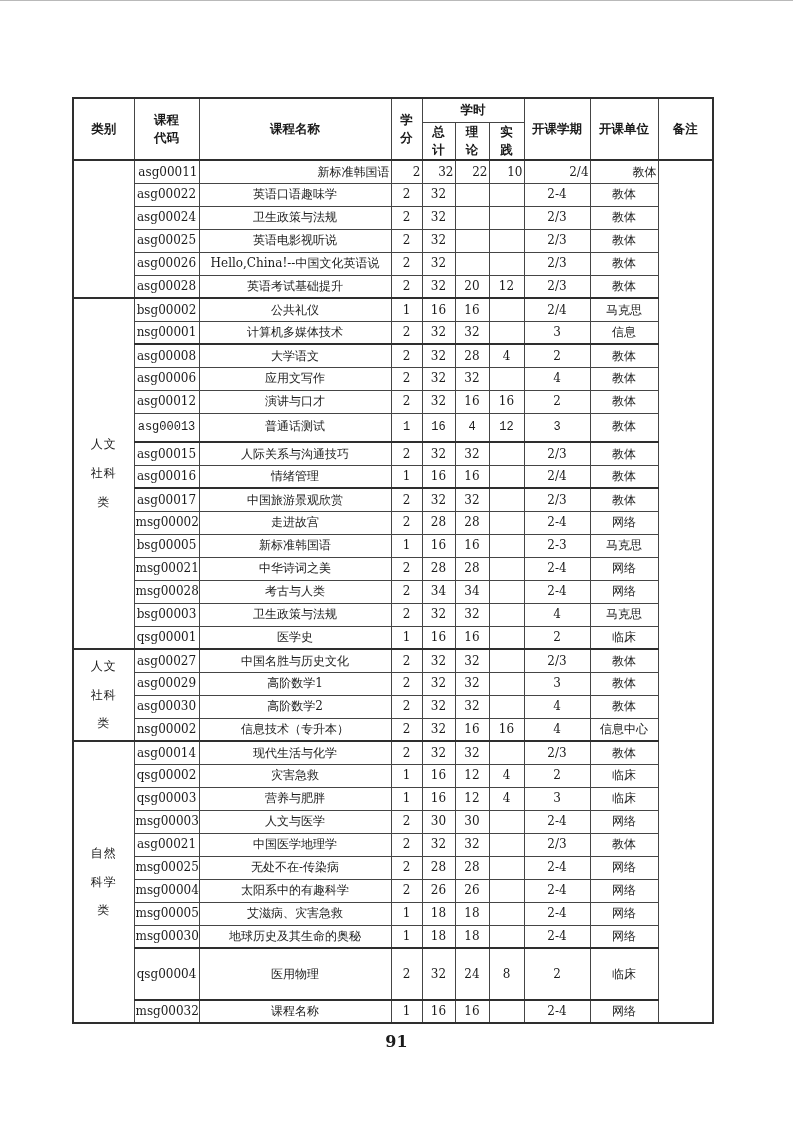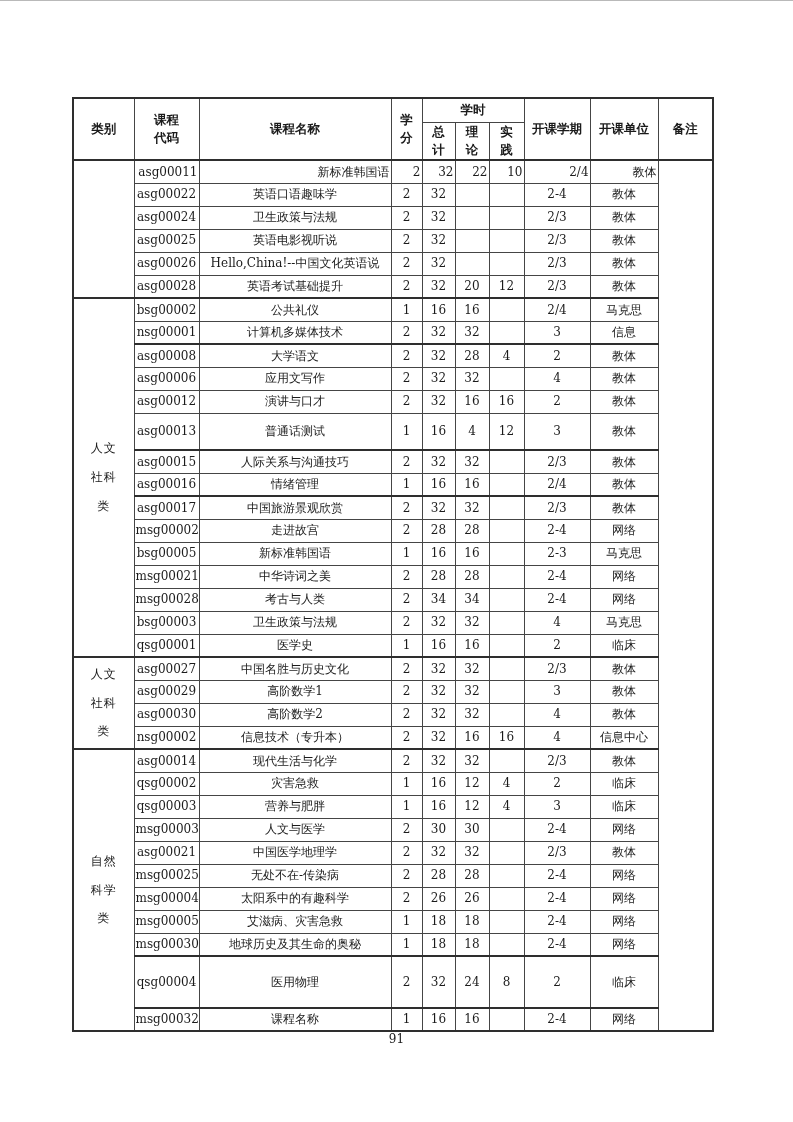--- a/index.html
+++ b/index.html
@@ -37,22 +37,23 @@
     display:inline-block;width:3em;
     white-space:normal;line-height:2.4;letter-spacing:1px;
   }
   
   .catalog tbody tr:first-child td{border-top-width:2px;border-top-color:#2e2e2e;text-align:right;}
   .catalog tbody tr.thickb td{border-bottom-width:2px;border-bottom-color:#2e2e2e;}
   td.catbottom{border-bottom-width:2px !important;border-bottom-color:#2e2e2e !important;margin-left:20px;}
 
   .page-number{
     position:absolute;left:0;top:1032px;width:793px;
-    text-align:center;font-size:12px;color:#1b1b1b;
+    text-align:center;font-size:16px;color:#1b1b1b;
     font-family:"DejaVu Serif","Liberation Serif",serif;
+    font-weight:bold;
   }
 </style>
 </head>
 <body>
 
 <div class="page">
   <div class="page-top-rule"></div>
 
   <table class="catalog">
     <colgroup>
@@ -206,21 +207,21 @@
         <tr>
           <td class="cell-course-code">asg00012</td>
           <td class="cell-course-name">演讲与口才</td>
           <td class="cell-credits">2</td>
           <td class="cell-hours-total">32</td>
           <td class="cell-hours-theory">16</td>
           <td class="cell-hours-practice">16</td>
           <td class="cell-semester">2</td>
           <td class="cell-unit">教体</td>
         </tr>
-        <tr class="thickb" style="height: 37px;">
+        <tr class="thickb" style="height: 29px; font-family: Liberation Mono, monospace;">
           <td class="cell-course-code">asg00013</td>
           <td class="cell-course-name">普通话测试</td>
           <td class="cell-credits">1</td>
           <td class="cell-hours-total">16</td>
           <td class="cell-hours-theory">4</td>
           <td class="cell-hours-practice">12</td>
           <td class="cell-semester">3</td>
           <td class="cell-unit">教体</td>
         </tr>
         <tr>

